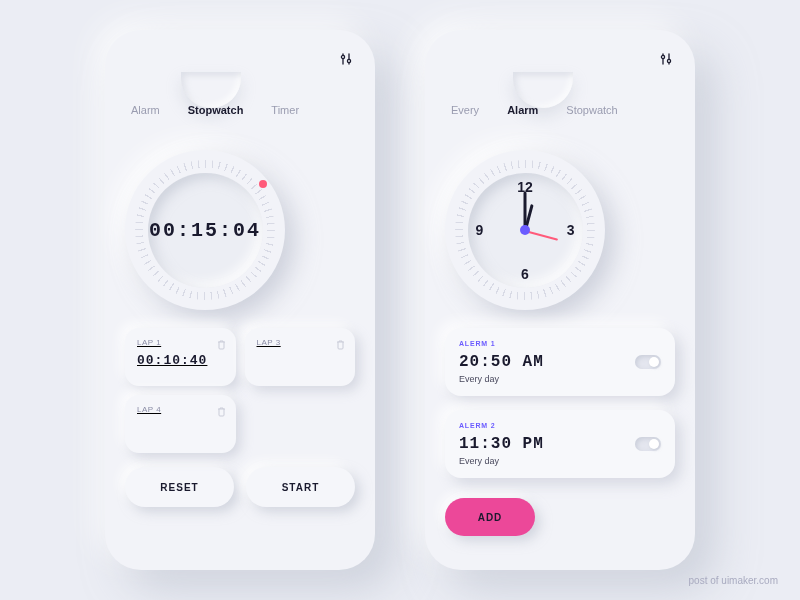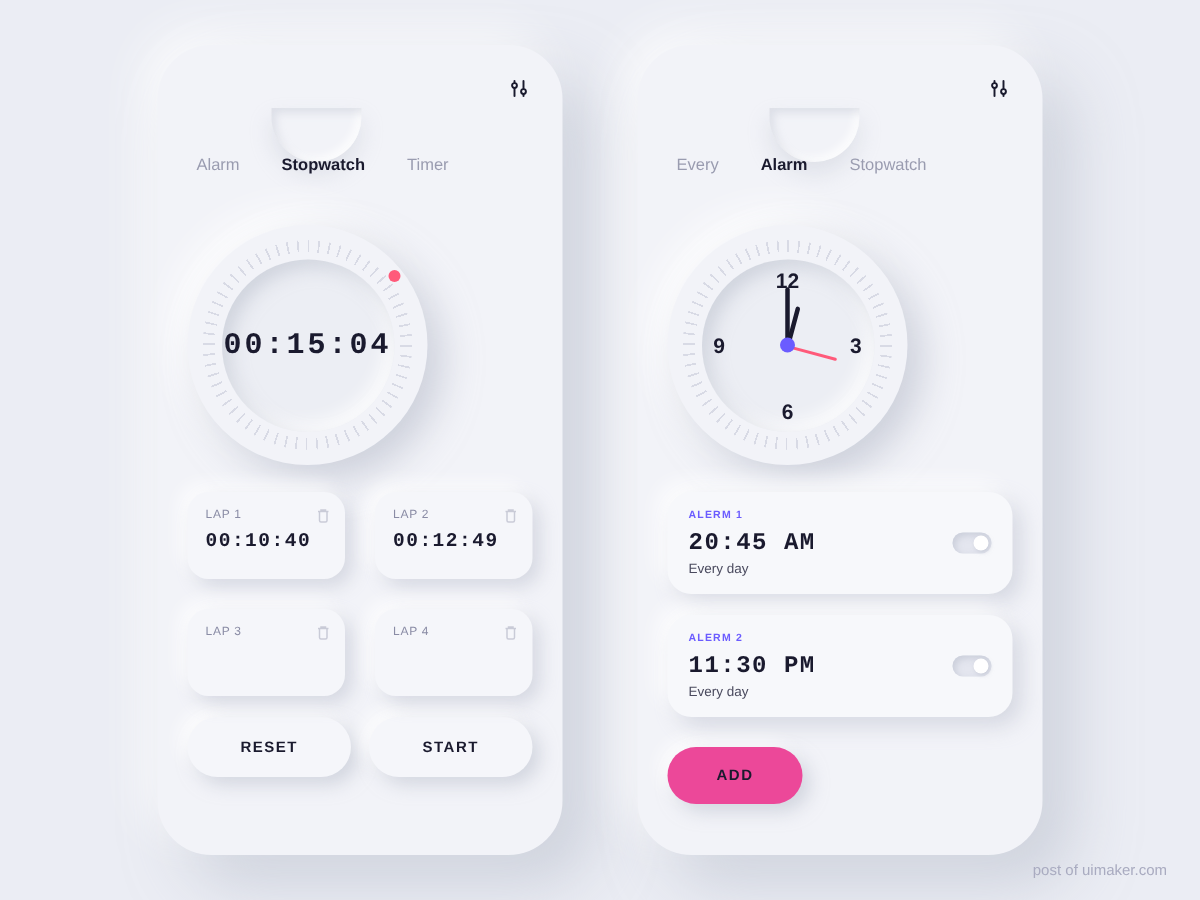--- a/index.html
+++ b/index.html
@@ -88,22 +88,23 @@
 .center-dot {
   position: absolute; width: 10px; height: 10px; border-radius: 50%;
   background: #6b5cff; top: 50%; left: 50%; transform: translate(-50%,-50%);
   z-index: 3;
 }
 .hand { position: absolute; top: 50%; left: 50%; transform-origin: left center; border-radius: 2px; }
 .hand-min { width: 40px; height: 3px; background: #1a1a2e; transform: rotate(-90deg); z-index: 2; }
 .hand-hr  { width: 28px; height: 3px; background: #1a1a2e; transform: rotate(-75deg); z-index: 2; }
 .hand-sec { width: 34px; height: 2px; background: #ff5a7a; transform: rotate(15deg); z-index: 1; }
 .laps {
-  display: grid; grid-template-columns: 1fr 1fr; gap: 20px;
+  display: grid; grid-template-columns: 1fr 1fr; gap: 9px;
   margin-bottom: 14px;
+  text-decoration: underline;
 }
 .lap-card {
   background: #f5f6fa; border-radius: 14px;
   box-shadow: 5px 5px 12px rgba(180,185,200,0.45), -5px -5px 12px rgba(255,255,255,0.85);
   padding: 10px 12px; height: 58px;
   position: relative;
 }
 .lap-label { font-size: 8px; color: #8a8ca5; letter-spacing: 0.5px; margin-bottom: 6px; }
 .lap-time { font-family: "Courier New", monospace; font-size: 13px; font-weight: 700; color: #1a1a2e; letter-spacing: 1px; }
 .trash { position: absolute; top: 8px; right: 10px; opacity: 0.4; cursor: pointer; }
@@ -179,27 +180,20 @@
       </div>
     </div>
   </div>
   <div class="laps">
     <div class="lap-card">
       <div class="trash"><svg width="9" height="10" viewBox="0 0 9 10">
             <path d="M1 2h7M2 2v6a1 1 0 001 1h3a1 1 0 001-1V2M3 2V1h3v1" stroke="#8a8ca5" stroke-width="1" fill="none"></path>
           </svg></div>
       <div class="lap-label">LAP 1</div>
       <div class="lap-time">00:10:40</div>
-    </div>
-    <div class="lap-card">
-      <div class="trash"><svg width="9" height="10" viewBox="0 0 9 10">
-            <path d="M1 2h7M2 2v6a1 1 0 001 1h3a1 1 0 001-1V2M3 2V1h3v1" stroke="#8a8ca5" stroke-width="1" fill="none"></path>
-          </svg></div>
-      <div class="lap-label">LAP 2</div>
-      <div class="lap-time">00:12:49</div>
     </div>
     <div class="lap-card">
       <div class="trash"><svg width="9" height="10" viewBox="0 0 9 10">
             <path d="M1 2h7M2 2v6a1 1 0 001 1h3a1 1 0 001-1V2M3 2V1h3v1" stroke="#8a8ca5" stroke-width="1" fill="none"></path>
           </svg></div>
       <div class="lap-label">LAP 3</div>
       <div class="lap-time"></div>
     </div>
     <div class="lap-card">
       <div class="trash"><svg width="9" height="10" viewBox="0 0 9 10">
@@ -242,21 +236,21 @@
         <div class="clock-num n9">9</div>
         <div class="hand hand-sec"></div>
         <div class="hand hand-hr"></div>
         <div class="hand hand-min"></div>
         <div class="center-dot"></div>
       </div>
     </div>
   </div>
   <div class="alarm-card">
     <div class="alarm-label">ALERM 1</div>
-    <div class="alarm-time">20:45 AM</div>
+    <div class="alarm-time">20:50 AM</div>
     <div class="alarm-repeat">Every day</div>
     <div class="toggle"></div>
   </div>
   <div class="alarm-card">
     <div class="alarm-label">ALERM 2</div>
     <div class="alarm-time">11:30 PM</div>
     <div class="alarm-repeat">Every day</div>
     <div class="toggle"></div>
   </div>
   <div class="add-btn">ADD</div>

